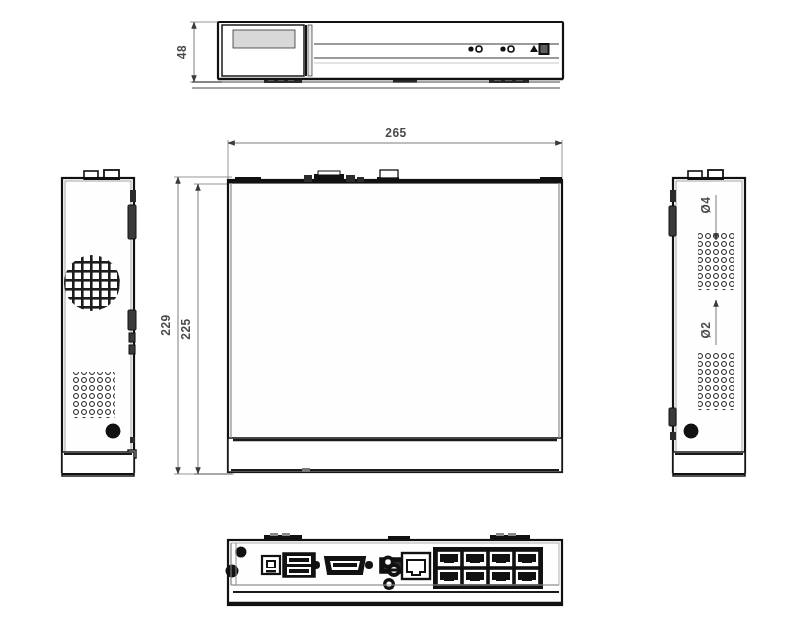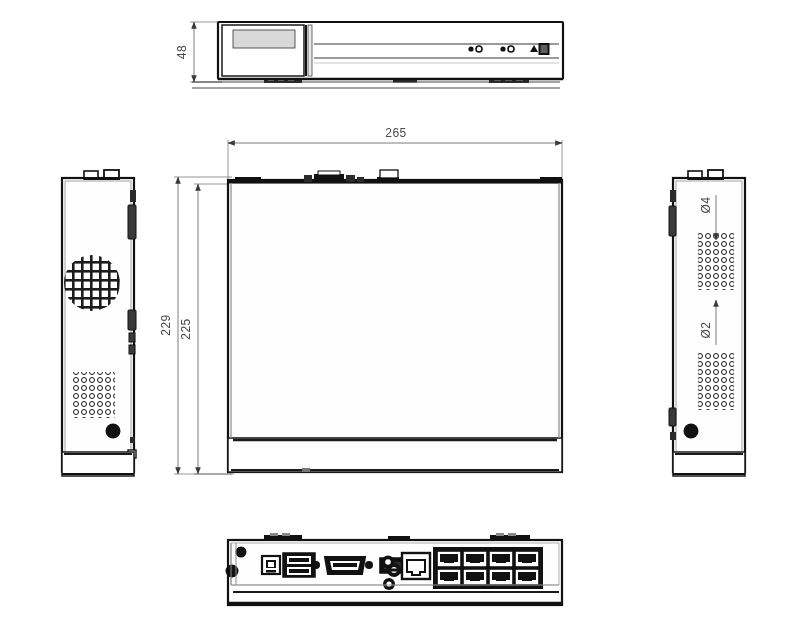--- a/index.html
+++ b/index.html
@@ -1,19 +1,19 @@
 <!DOCTYPE html>
 <html><head>
 <meta charset="utf-8">
 <title>NVR Dimensional Drawing</title>
 <style>
   html,body{margin:0;padding:0;background:#ffffff;}
   body{width:805px;height:617px;position:relative;overflow:hidden;
        font-family:"Liberation Sans",sans-serif;color:#333;}
-  #drawing-root{position:absolute;left:0;top:0;width:805px;height:617px;}
+  #drawing-root{position:absolute;left:0;top:0;width:805px;height:617px;font-weight:bold;}
   svg.sheet{display:block;width:805px;height:617px;}
   .dim-text{font-family:"Liberation Sans",sans-serif;font-size:12px;fill:#4a4a4a;letter-spacing:.5px;}
   .dim-line{stroke:#5a5a5a;stroke-width:0.8;fill:none;}
   .ext-line{stroke:#6a6a6a;stroke-width:0.7;fill:none;}
   .outline-hv{stroke:#111;stroke-width:2.2;fill:#fff;}
   .outline-md{stroke:#1a1a1a;stroke-width:1.5;fill:#fff;}
   .outline-th{stroke:#333;stroke-width:0.9;fill:none;}
   .solid-dk{fill:#111;stroke:none;}
   .solid-md{fill:#2b2b2b;stroke:none;}
   .lt-fill{fill:#d8d8d8;stroke:#333;stroke-width:0.8;}

